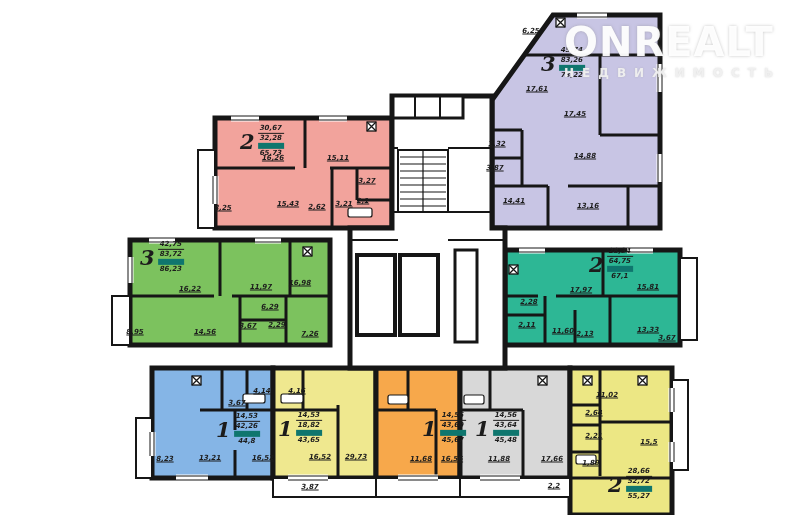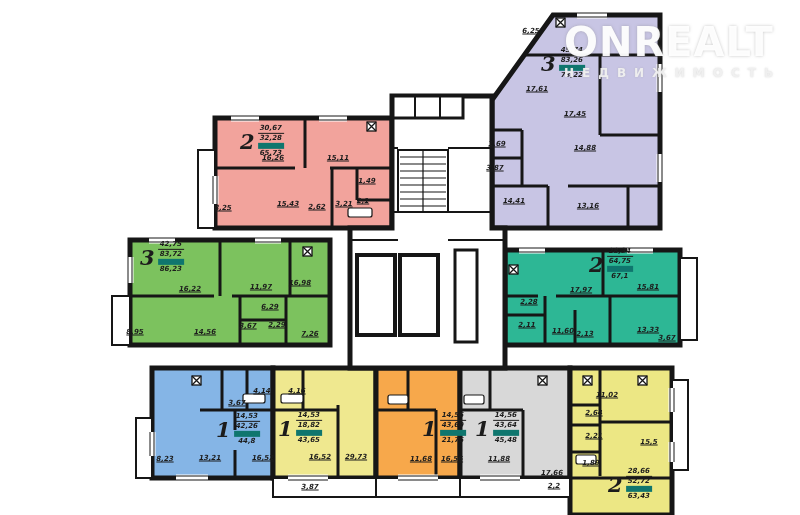--- a/index.html
+++ b/index.html
@@ -254,54 +254,54 @@
       <span>14,53</span>
       <span class="mid">18,82</span>
       <span>43,65</span>
     </span>
   </div>
   <div class="apt-label" style="left:444px;top:428px">
     <span class="apt-num">1</span>
     <span class="apt-frac">
       <span>14,56</span>
       <span class="mid">43,69</span>
-      <span>21,76</span>
+      <span>45,67</span>
     </span>
   </div>
   <div class="apt-label" style="left:497px;top:428px">
     <span class="apt-num">1</span>
     <span class="apt-frac">
       <span>14,56</span>
       <span class="mid">43,64</span>
       <span>45,48</span>
     </span>
   </div>
   <div class="apt-label" style="left:630px;top:484px">
     <span class="apt-num">2</span>
     <span class="apt-frac">
       <span>28,66</span>
       <span class="mid">52,72</span>
-      <span>63,43</span>
+      <span>55,27</span>
     </span>
   </div>
 
   <span class="rlabel" style="left:273px;top:158px">16,26</span>
   <span class="rlabel" style="left:338px;top:158px">15,11</span>
-  <span class="rlabel" style="left:367px;top:181px">1,49</span>
+  <span class="rlabel" style="left:367px;top:181px">3,27</span>
   <span class="rlabel" style="left:288px;top:204px">15,43</span>
   <span class="rlabel" style="left:317px;top:207px">2,62</span>
   <span class="rlabel" style="left:344px;top:204px">3,21</span>
   <span class="rlabel" style="left:363px;top:201px">2,1</span>
   <span class="rlabel" style="left:223px;top:208px">8,25</span>
 
   <span class="rlabel" style="left:531px;top:31px">6,25</span>
   <span class="rlabel" style="left:537px;top:89px">17,61</span>
   <span class="rlabel" style="left:575px;top:114px">17,45</span>
-  <span class="rlabel" style="left:585px;top:148px">14,88</span>
-  <span class="rlabel" style="left:497px;top:144px">1,69</span>
+  <span class="rlabel" style="left:585px;top:156px">14,88</span>
+  <span class="rlabel" style="left:497px;top:144px">1,32</span>
   <span class="rlabel" style="left:495px;top:168px">3,87</span>
   <span class="rlabel" style="left:514px;top:201px">14,41</span>
   <span class="rlabel" style="left:588px;top:206px">13,16</span>
 
   <span class="rlabel" style="left:190px;top:289px">16,22</span>
   <span class="rlabel" style="left:261px;top:287px">11,97</span>
   <span class="rlabel" style="left:300px;top:283px">16,98</span>
   <span class="rlabel" style="left:205px;top:332px">14,56</span>
   <span class="rlabel" style="left:248px;top:326px">3,67</span>
   <span class="rlabel" style="left:277px;top:325px">2,29</span>
@@ -325,21 +325,21 @@
   <span class="rlabel" style="left:165px;top:459px">8,23</span>
 
   <span class="rlabel" style="left:297px;top:391px">4,16</span>
   <span class="rlabel" style="left:320px;top:457px">16,52</span>
   <span class="rlabel" style="left:356px;top:457px">29,73</span>
 
   <span class="rlabel" style="left:421px;top:459px">11,68</span>
   <span class="rlabel" style="left:452px;top:459px">16,56</span>
 
   <span class="rlabel" style="left:499px;top:459px">11,88</span>
-  <span class="rlabel" style="left:552px;top:473px">17,66</span>
+  <span class="rlabel" style="left:552px;top:459px">17,66</span>
   <span class="rlabel" style="left:554px;top:486px">2,2</span>
 
   <span class="rlabel" style="left:607px;top:395px">11,02</span>
   <span class="rlabel" style="left:594px;top:413px">2,64</span>
   <span class="rlabel" style="left:594px;top:436px">2,21</span>
   <span class="rlabel" style="left:591px;top:463px">1,89</span>
   <span class="rlabel" style="left:649px;top:442px">15,5</span>
 
   <span class="rlabel" style="left:310px;top:487px">3,87</span>
 

